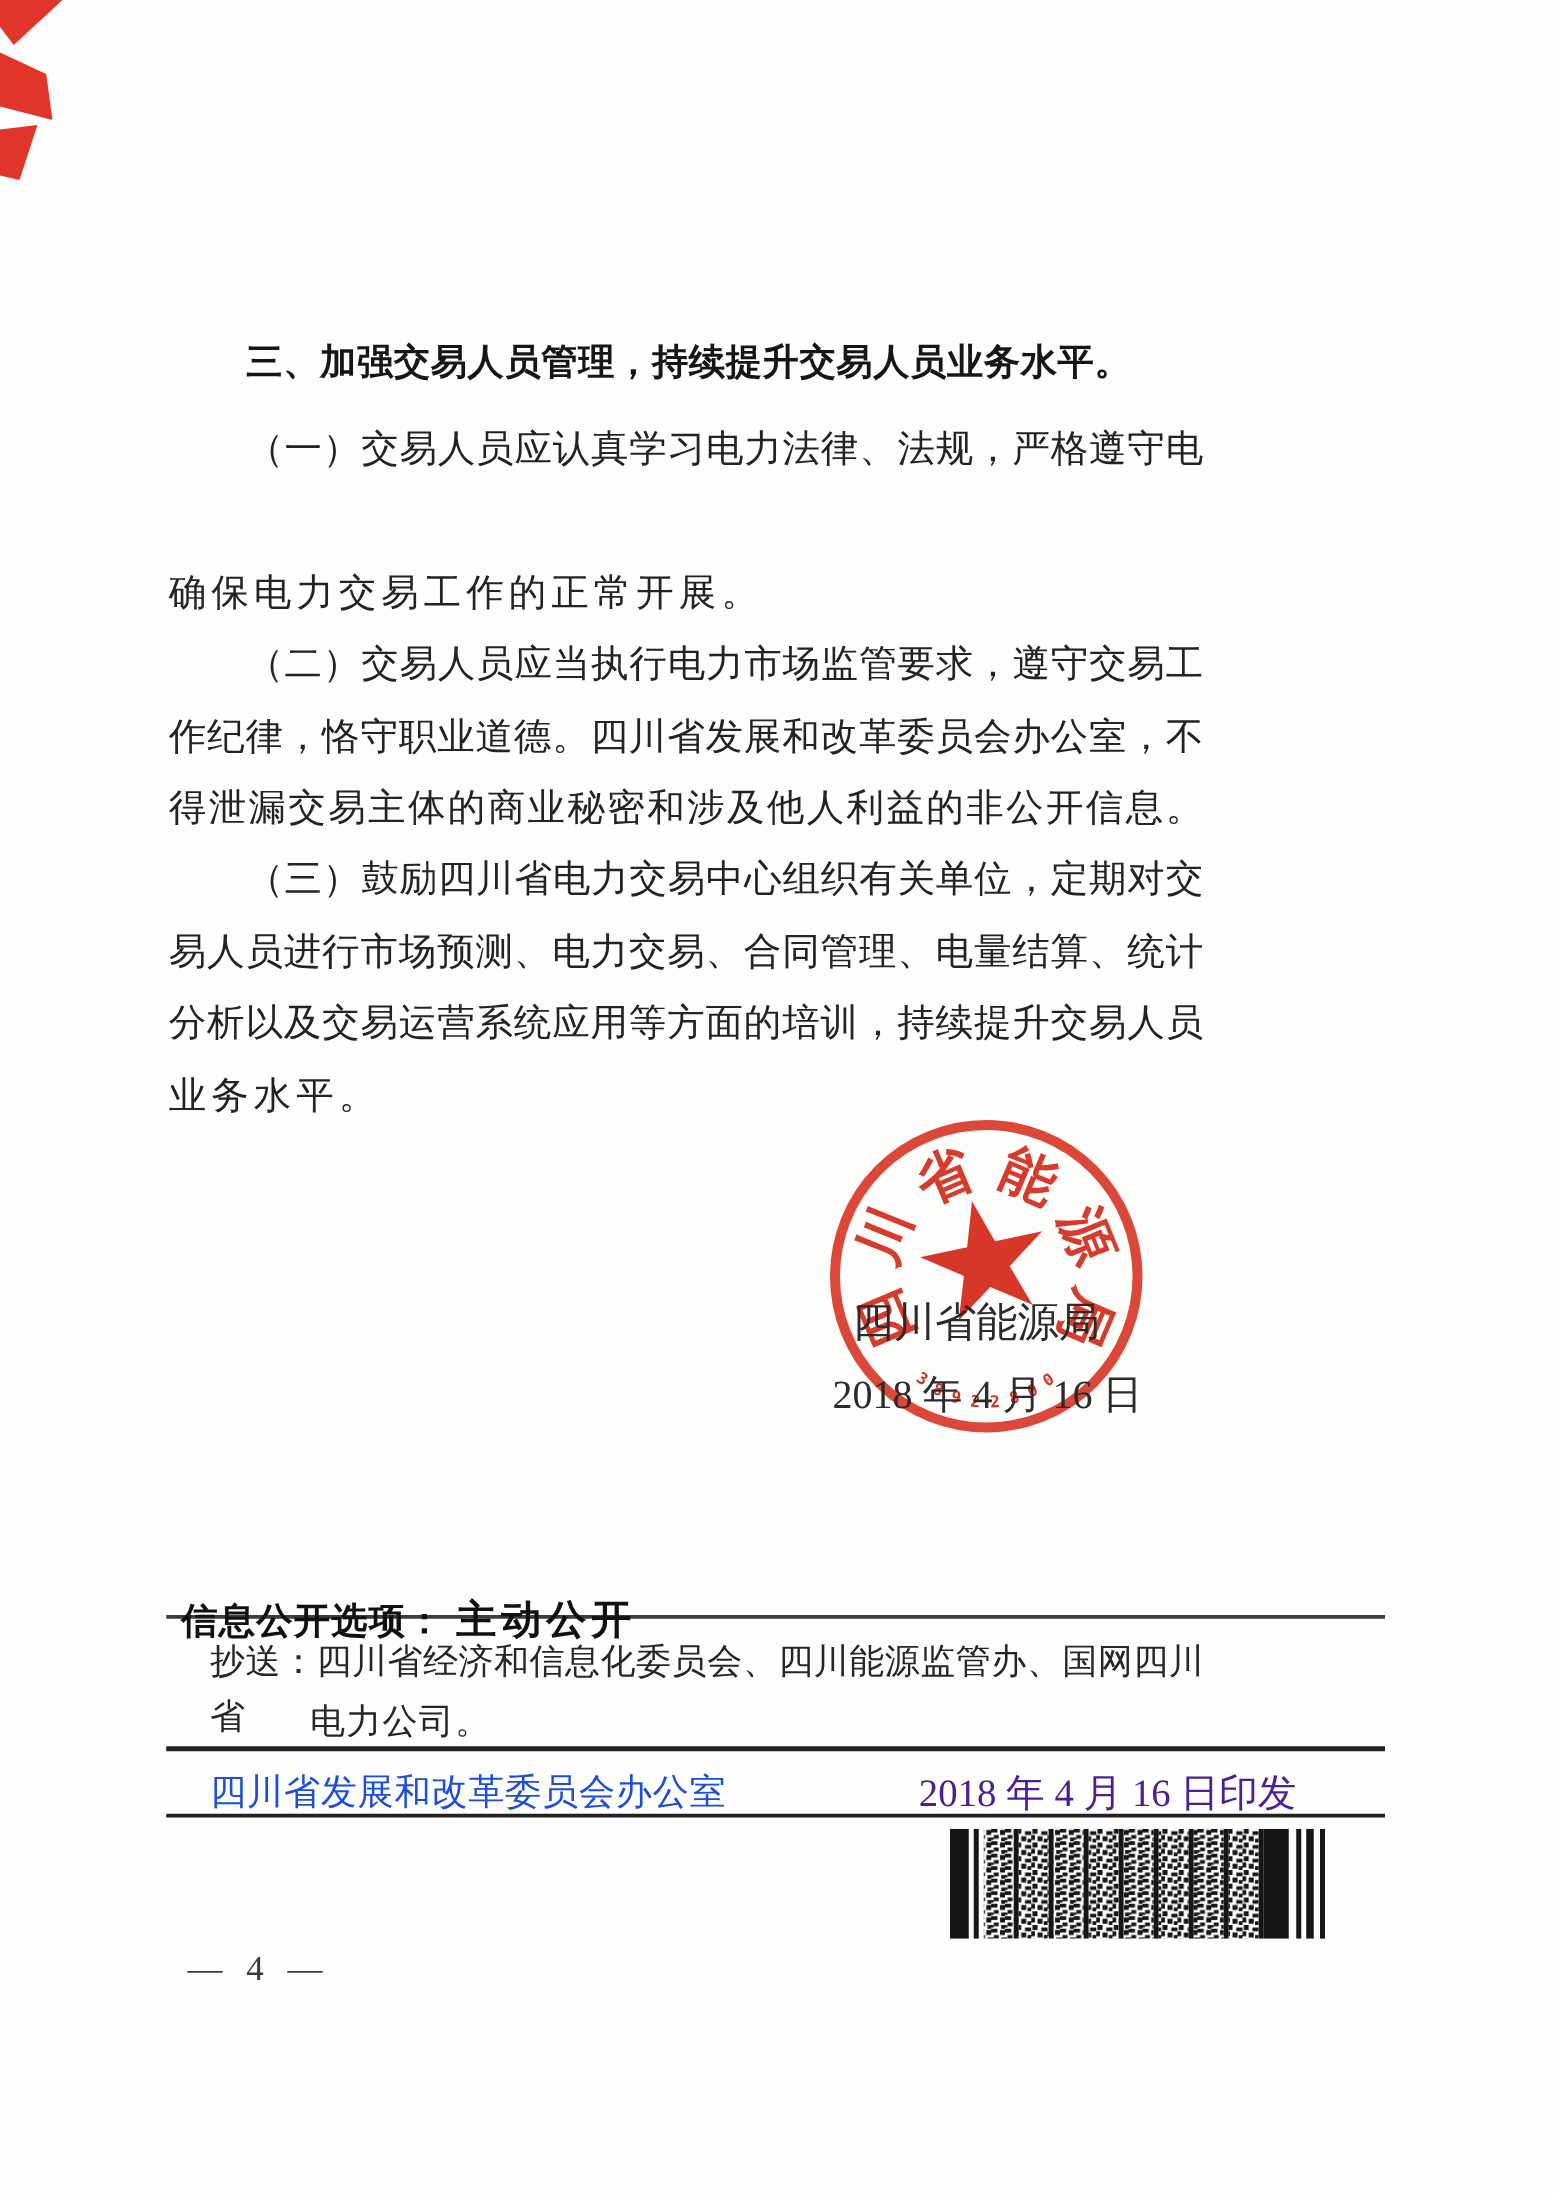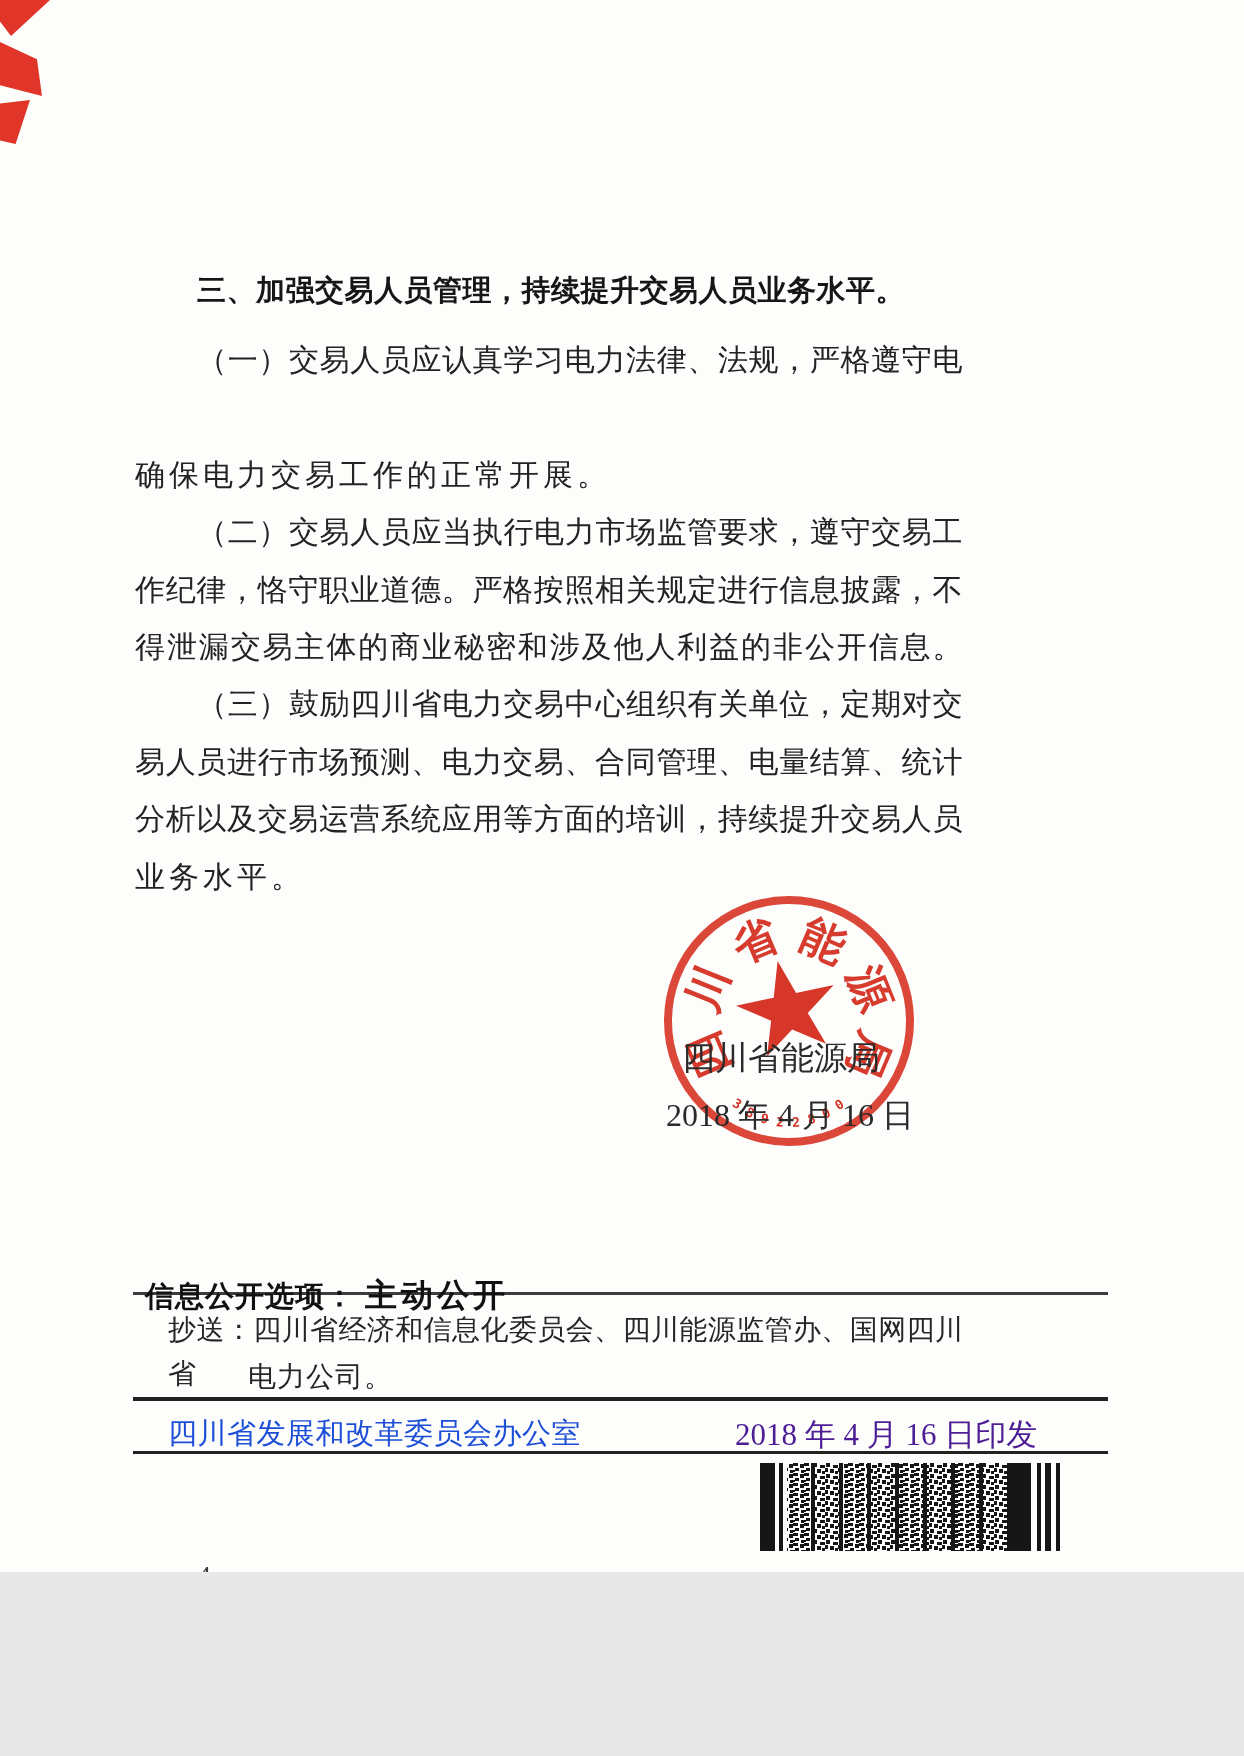--- a/index.html
+++ b/index.html
@@ -1,18 +1,18 @@
 <!DOCTYPE html>
 <html><head>
 <meta charset="utf-8">
 <style>
   html,body{margin:0;padding:0;background:#e8e8e8;}
   .page{
     position:relative;
-    width:1244px;height:1572px;
+    width:1244px;height:1756px;
     margin:0 auto;
     background:#fdfdfc;
     overflow:hidden;
     font-family:"Liberation Serif", serif;
   }
   
   .corner-mark{position:absolute;background:#df2418;opacity:.92;}
   .cm1{left:0;top:0;width:50px;height:36px;clip-path:polygon(0 0,100% 0,22% 100%,0 60%);}
   .cm2{left:0;top:42px;width:42px;height:54px;clip-path:polygon(0 0,88% 32%,100% 100%,0 80%);}
   .cm3{left:0;top:100px;width:30px;height:44px;clip-path:polygon(0 8%,100% 0,52% 100%,0 92%);}
@@ -96,21 +96,21 @@
   <div class="corner-mark cm2"></div>
   <div class="corner-mark cm3"></div>
 
   <div class="heading"></div>
 
   <div class="heading" style="top:268px">三、加强交易人员管理，持续提升交易人员业务水平。</div>
 
   <div class="bl jl ind" style="top:337px">（一）交易人员应认真学习电力法律、法规，严格遵守电</div>
   <div class="bl plain" style="top:452px">确保电力交易工作的正常开展。</div>
   <div class="bl jl ind" style="top:509px">（二）交易人员应当执行电力市场监管要求，遵守交易工</div>
-  <div class="bl jl" style="top:567px">作纪律，恪守职业道德。严格按照相关规定进行信息披露，不</div>
+  <div class="bl jl" style="top:567px">作纪律，恪守职业道德。四川省发展和改革委员会办公室，不</div>
   <div class="bl jl" style="top:624px">得泄漏交易主体的商业秘密和涉及他人利益的非公开信息。</div>
   <div class="bl jl ind" style="top:681px">（三）鼓励四川省电力交易中心组织有关单位，定期对交</div>
   <div class="bl jl" style="top:739px">易人员进行市场预测、电力交易、合同管理、电量结算、统计</div>
   <div class="bl jl" style="top:796px">分析以及交易运营系统应用等方面的培训，持续提升交易人员</div>
   <div class="bl plain" style="top:854px">业务水平。</div>
 
   <div class="seal">
     <div class="seal-ring"></div>
     <div class="seal-star"></div>
     <span class="arc-ch" style="transform:rotate(-113deg) translateY(-86px)">四</span>

